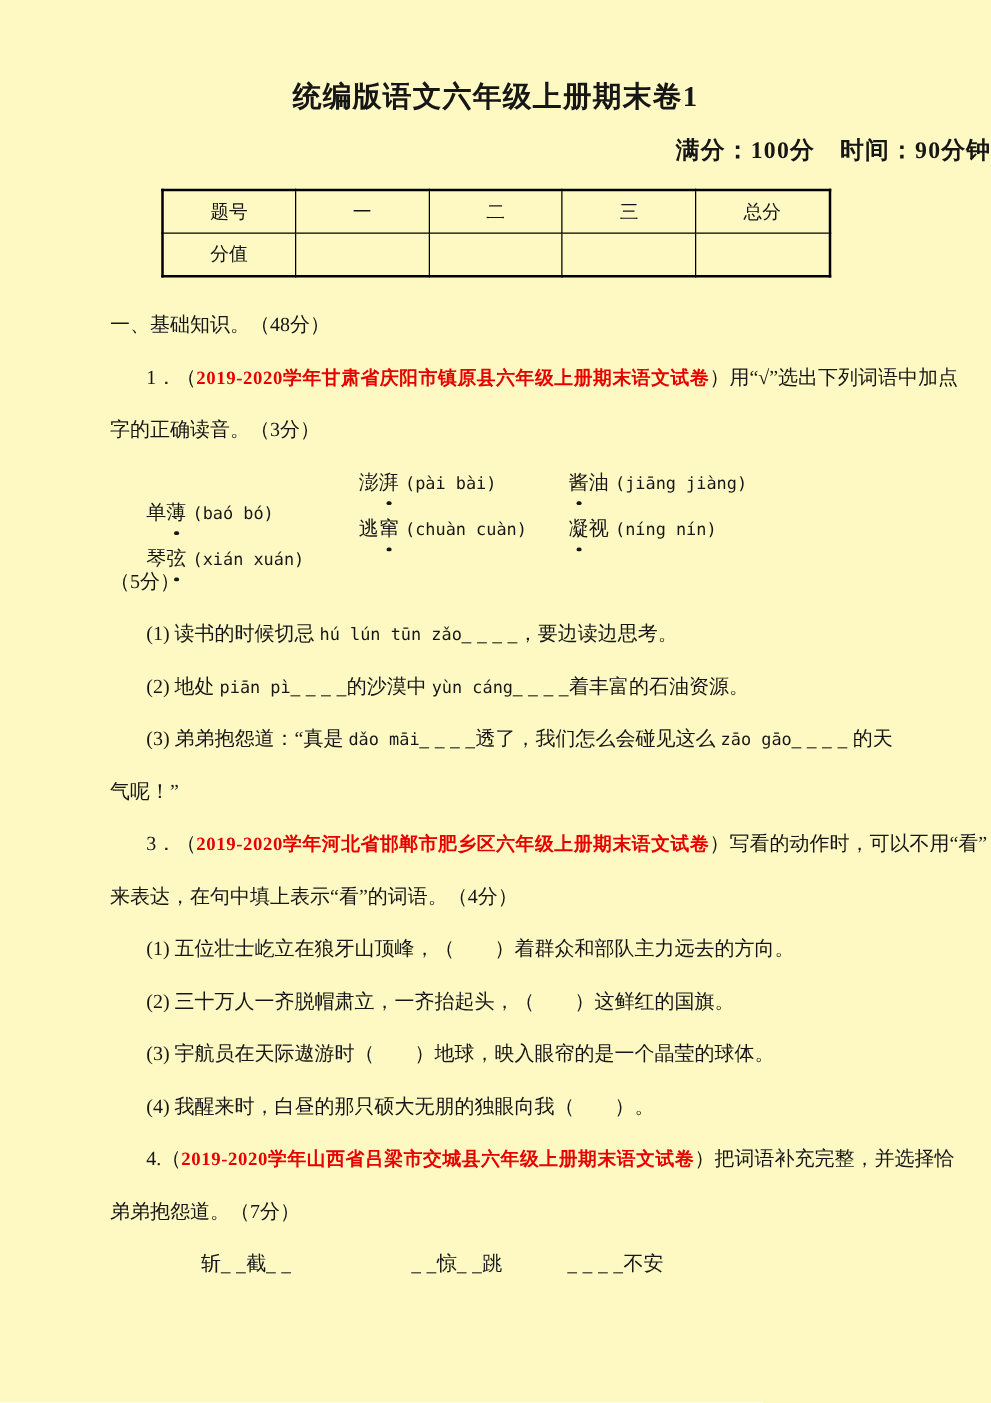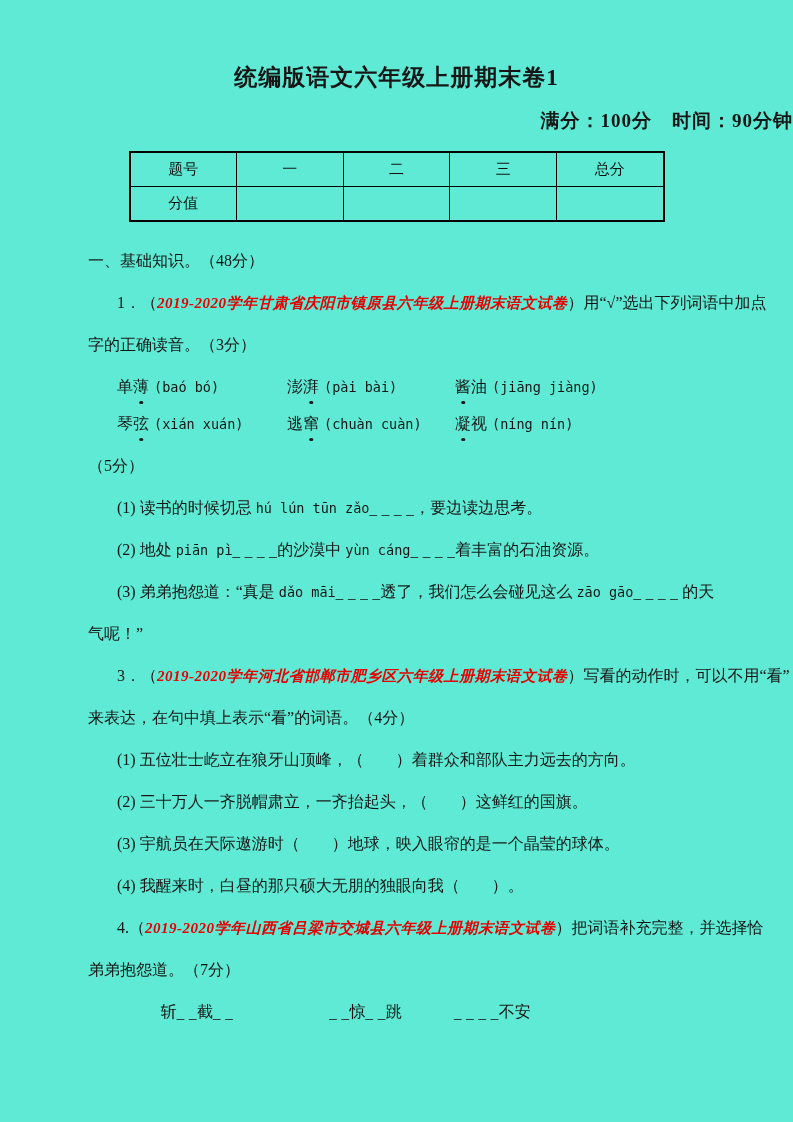--- a/index.html
+++ b/index.html
@@ -1,19 +1,19 @@
 <!DOCTYPE html>
 <html><head>
 <meta charset="utf-8">
 <style>
   html,body{margin:0;padding:0;background:#ffffff;}
   .page{
     position:relative;
     width:793px;height:1122px;
-    background:#5eead4;
+    background:#fef9c3;
     overflow:hidden;
     font-family:"Liberation Serif","DejaVu Serif",serif;
     color:#161616;
   }
   .title{
     margin:0;padding-top:62px;
     text-align:center;
     font-size:23px;line-height:32px;
     font-weight:bold;
     letter-spacing:1px;
@@ -47,21 +47,20 @@
     line-height:26px;
   }
   .ln{
     margin:0 0 16px;
     height:26px;
     white-space:nowrap;
   }
   .indent{padding-left:29px;}
   .red{
     color:#e60000;
-    font-style:italic;
     font-weight:600;
     font-size:15px;
     letter-spacing:0.5px;
   }
   .py{
     font-family:"DejaVu Sans Mono","Liberation Mono",monospace;
     font-size:13.5px;
   }
   .bl{
     font-family:Liberation Sans, sans-serif;
@@ -69,21 +68,21 @@
     letter-spacing:0.5px;
   }
   .word-row{
     height:26px;
     margin:0 0 16px;
     padding-left:29px;
     white-space:nowrap;
   }
   .word-row.tight{margin-bottom:11px;}
   .word{display:inline-block;vertical-align:top;}
-  .word-row .word:nth-child(1){width:170px;}
+  .word-row .word:nth-child(1){width:170px;margin-top:24px;}
   .word-row .word:nth-child(2){width:168px;}
   .word .py{margin-left:5px;}
   .dotchar{position:relative;display:inline-block;}
   .dotchar::after{
     content:"";
     position:absolute;
     left:50%;bottom:-4px;
     width:3.5px;height:3.5px;
     border-radius:50%;
     background:#161616;

